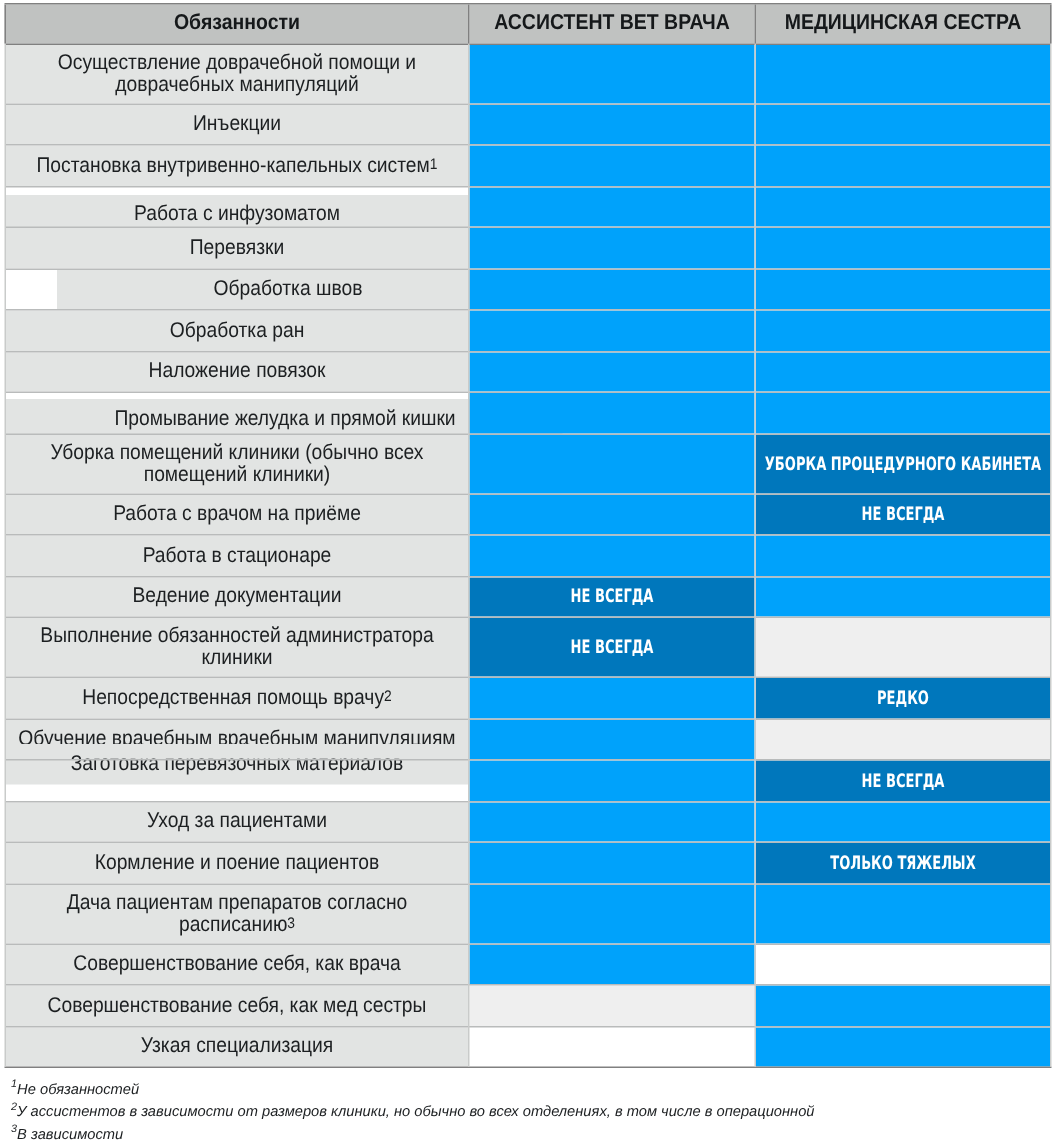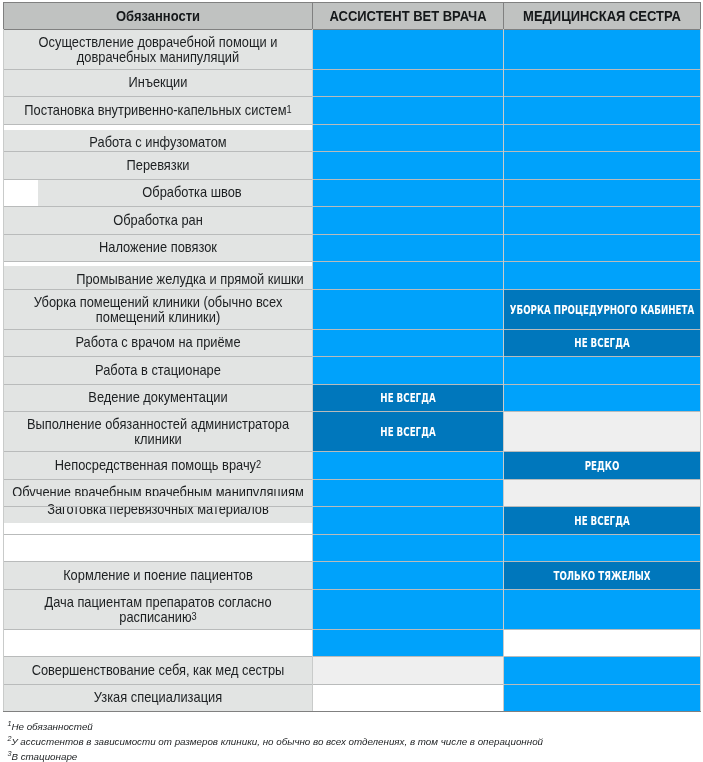--- a/index.html
+++ b/index.html
@@ -141,34 +141,40 @@
       </div>
       <div class="cell fill-blue" style="left: 310px; top: 478px; width: 190px; height: 26px;"></div>
       <div class="cell fill-empty" style="left: 501px; top: 478px; width: 196px; height: 26px;"></div>
       <div class="cell duty" style="left: 1px; top: 494px; width: 308px; height: 27px;">
         <span class="txt">Заготовка перевязочных материалов</span>
       </div>
       <div class="cell fill-blue" style="left: 310px; top: 505px; width: 190px; height: 27px;"></div>
       <div class="cell fill-dark" style="left: 501px; top: 505px; width: 196px; height: 27px;">
         <span class="tag">НЕ ВСЕГДА</span>
       </div>
+      <div class="cell duty" style="left: 1px; top: 533px; width: 308px; height: 26px;">
+        <span class="txt">Уход за пациентами</span>
+      </div>
       <div class="cell fill-blue" style="left: 310px; top: 533px; width: 190px; height: 26px;"></div>
       <div class="cell fill-blue" style="left: 501px; top: 533px; width: 196px; height: 26px;"></div>
       <div class="cell duty" style="left: 1px; top: 560px; width: 308px; height: 27px;">
         <span class="txt">Кормление и поение пациентов</span>
       </div>
       <div class="cell fill-blue" style="left: 310px; top: 560px; width: 190px; height: 27px;"></div>
       <div class="cell fill-dark" style="left: 501px; top: 560px; width: 196px; height: 27px;">
         <span class="tag">ТОЛЬКО ТЯЖЕЛЫХ</span>
       </div>
       <div class="cell duty" style="left: 1px; top: 588px; width: 308px; height: 39px;">
         <span class="txt">Дача пациентам препаратов согласно расписанию<sup class="fnref">3</sup></span>
       </div>
       <div class="cell fill-blue" style="left: 310px; top: 588px; width: 190px; height: 39px;"></div>
       <div class="cell fill-blue" style="left: 501px; top: 588px; width: 196px; height: 39px;"></div>
+      <div class="cell duty" style="left: 1px; top: 628px; width: 308px; height: 26px;">
+        <span class="txt">Совершенствование себя, как врача</span>
+      </div>
       <div class="cell fill-blue" style="left: 310px; top: 628px; width: 190px; height: 26px;"></div>
       <div class="cell fill-white" style="left: 501px; top: 628px; width: 196px; height: 26px;"></div>
       <div class="cell duty" style="left: 1px; top: 655px; width: 308px; height: 27px;">
         <span class="txt">Совершенствование себя, как мед сестры</span>
       </div>
       <div class="cell fill-empty" style="left: 310px; top: 655px; width: 190px; height: 27px;"></div>
       <div class="cell fill-blue" style="left: 501px; top: 655px; width: 196px; height: 27px;"></div>
       <div class="cell duty" style="left: 1px; top: 683px; width: 308px; height: 26px;">
         <span class="txt">Узкая специализация</span>
       </div>
@@ -204,15 +210,15 @@
       <div class="vline" style="left: 309px; top: 27px; width: 1px; height: 682px;"></div>
       <div class="vline strong" style="left: 309px; top: 1px; width: 1px; height: 26px;"></div>
       <div class="vline" style="left: 500px; top: 27px; width: 1px; height: 682px;"></div>
       <div class="vline strong" style="left: 500px; top: 1px; width: 1px; height: 26px;"></div>
       <div class="vline strong" style="left: 0px; top: 1px; width: 1px; height: 26px;"></div>
       <div class="vline strong" style="left: 697px; top: 1px; width: 1px; height: 26px;"></div>
     </div>
   <div class="footnotes">
       <div><sup>1</sup><span>Не обязанностей</span></div>
       <div><sup>2</sup><span>У ассистентов в зависимости от размеров клиники, но обычно во всех отделениях, в том числе в операционной</span></div>
-      <div><sup>3</sup><span>В стационаре</span></div>
+      <div><sup>3</sup><span>В зависимости</span></div>
     </div>
 </div>
 
 </body></html>

